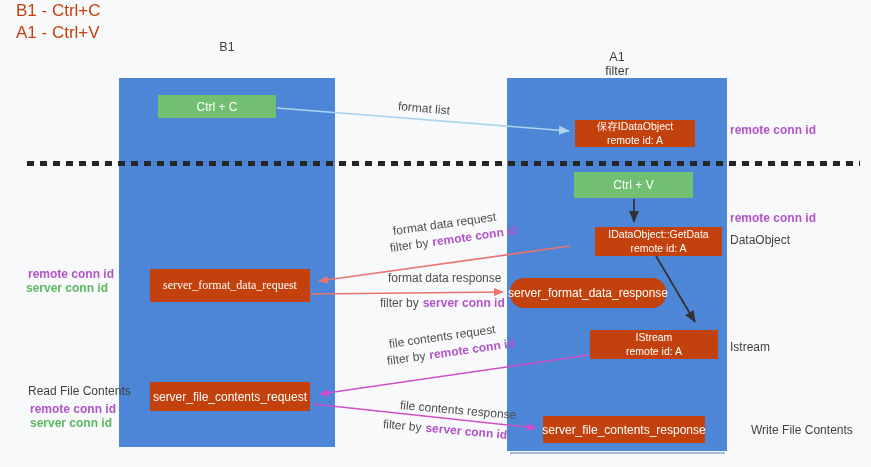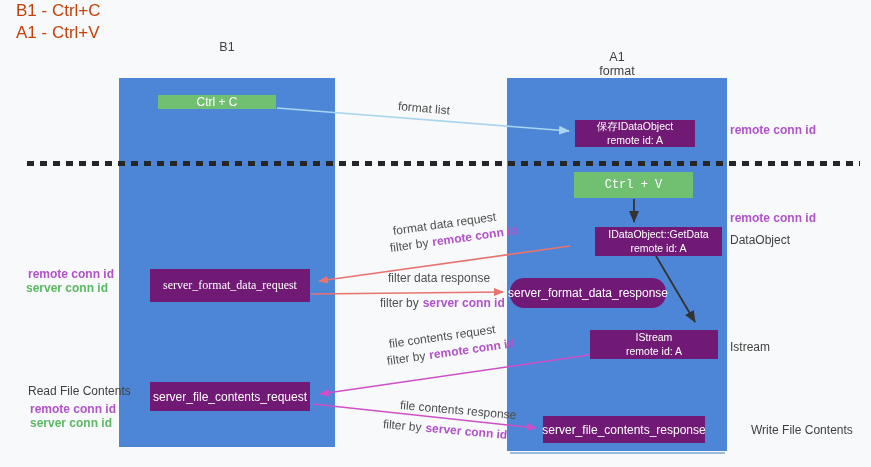--- a/index.html
+++ b/index.html
@@ -5,21 +5,21 @@
   html,body{margin:0;padding:0;}
   body{font-family:"Liberation Sans",sans-serif;background:#eef0f2;}
   #stage{position:relative;width:871px;height:467px;background:#f8f9fa;overflow:hidden;}
   .abs{position:absolute;}
   .lane{background:#4d86d6;}
   .lane-right-edge{background:#9fbbe2;}
   .lane-header{text-align:center;color:#3f3f3f;font-size:12.5px;line-height:1.15;}
   .page-title{left:16px;top:6;width:871px;text-align:left;color:#c2410c;font-size:17px;line-height:1.3;}
   .node{display:flex;flex-direction:column;align-items:center;justify-content:center;
         color:#ffffff;text-align:center;z-index:3;}
-  .node.orange{background:#701a75;}
+  .node.orange{background:#c2410c;}
   .node.green{background:#71c071;}
   .node .l1,.node .l2{font-size:10.5px;line-height:1.25;}
   .node.single{font-size:12px;}
   .edge-label{color:#4f4f4f;font-size:12px;white-space:nowrap;z-index:4;transform-origin:left center;}
   .side-label{font-size:12px;white-space:nowrap;z-index:4;color:#3f3f3f;}
   .purple{color:#b153c9;font-weight:bold;}
   .greenTxt{color:#5cb862;font-weight:bold;}
   .key{margin-left:4px;}
   .dashes{left:27px;top:161px;width:833px;height:5px;z-index:5;
           background:repeating-linear-gradient(90deg,#262626 0 7px,transparent 7px 13px);}
@@ -33,21 +33,21 @@
   <div class="abs page-title">
     <div>B1 - Ctrl+C</div>
     <div>A1 - Ctrl+V</div>
   </div>
 
   <div class="abs lane-header" style="left:119px;top:40px;width:216px;">
     <div>B1</div>
   </div>
   <div class="abs lane-header" style="left:507px;top:50px;width:220px;">
     <div>A1</div>
-    <div>format</div>
+    <div>filter</div>
   </div>
 
   <div class="abs lane" style="left:119px;top:78px;width:216px;height:369px;"></div>
   <div class="abs lane" style="left:507px;top:78px;width:220px;height:373px;"></div>
   <div class="abs lane-right-edge" style="left:510px;top:452px;width:215px;height:2px;"></div>
 
   <svg id="arrows" width="871" height="467">
     <defs>
       <marker id="m-blue" markerUnits="userSpaceOnUse" markerWidth="11" markerHeight="9" refX="10" refY="4.5" orient="auto">
         <path d="M0,0 L11,4.5 L0,9 z" fill="#a9d5ef"></path>
@@ -66,30 +66,30 @@
     <line x1="634" y1="199" x2="634" y2="222" stroke="#333333" stroke-width="1.8" marker-end="url(#m-black)"></line>
     <line x1="656" y1="256" x2="695" y2="322" stroke="#333333" stroke-width="1.8" marker-end="url(#m-black)"></line>
     <line x1="570" y1="246" x2="319" y2="281" stroke="#e8736f" stroke-width="1.6" marker-end="url(#m-red)"></line>
     <line x1="311" y1="294" x2="503" y2="292" stroke="#e8736f" stroke-width="1.6" marker-end="url(#m-red)"></line>
     <line x1="589" y1="355" x2="320" y2="394" stroke="#cf4fc9" stroke-width="1.6" marker-end="url(#m-magenta)"></line>
     <line x1="313" y1="404" x2="536" y2="428" stroke="#cf4fc9" stroke-width="1.6" marker-end="url(#m-magenta)"></line>
   </svg>
 
   <div class="abs dashes"></div>
 
-  <div class="abs node green single" style="left:158px;top:95px;width:118px;height:14px;">
+  <div class="abs node green single" style="left:158px;top:95px;width:118px;height:23px;">
     <span>Ctrl + C</span>
   </div>
 
   <div class="abs node orange" style="left:575px;top:120px;width:120px;height:27px;">
     <span class="l1">保存IDataObject</span>
     <span class="l2">remote id: A</span>
   </div>
 
-  <div class="abs node green single" style="left:574px;top:172px;width:119px;height:26px;font-family:Liberation Mono, monospace;">
+  <div class="abs node green single" style="left:574px;top:172px;width:119px;height:26px;">
     <span>Ctrl + V</span>
   </div>
 
   <div class="abs node orange" style="left:571px;top:227px;width:127px;height:29px;margin-left:24px;">
     <span class="l1">IDataObject::GetData</span>
     <span class="l2">remote id: A</span>
   </div>
 
   <div class="abs node orange single" style="left:150px;top:269px;width:160px;height:33px;font-family:Liberation Serif, serif;">
     <span>server_format_data_request</span>
@@ -112,21 +112,21 @@
     <span>server_file_contents_response</span>
   </div>
 
   <div class="abs edge-label" style="left:398px;top:99px;transform:rotate(5deg);">format list</div>
 
   <div class="abs edge-label" style="left:393px;top:224px;transform:rotate(-8deg);">format data request</div>
   <div class="abs edge-label" style="left:390px;top:241px;transform:rotate(-8deg);">
     <span>filter by</span><span class="purple key">remote conn id</span>
   </div>
 
-  <div class="abs edge-label" style="left:388px;top:271px;">filter data response</div>
+  <div class="abs edge-label" style="left:388px;top:271px;">format data response</div>
   <div class="abs edge-label" style="left:380px;top:296px;">
     <span>filter by</span><span class="purple key">server conn id</span>
   </div>
 
   <div class="abs edge-label" style="left:389px;top:337px;transform:rotate(-8deg);">file contents request</div>
   <div class="abs edge-label" style="left:387px;top:354px;transform:rotate(-8deg);">
     <span>filter by</span><span class="purple key">remote conn id</span>
   </div>
 
   <div class="abs edge-label" style="left:400px;top:398px;transform:rotate(5deg);">file contents response</div>

